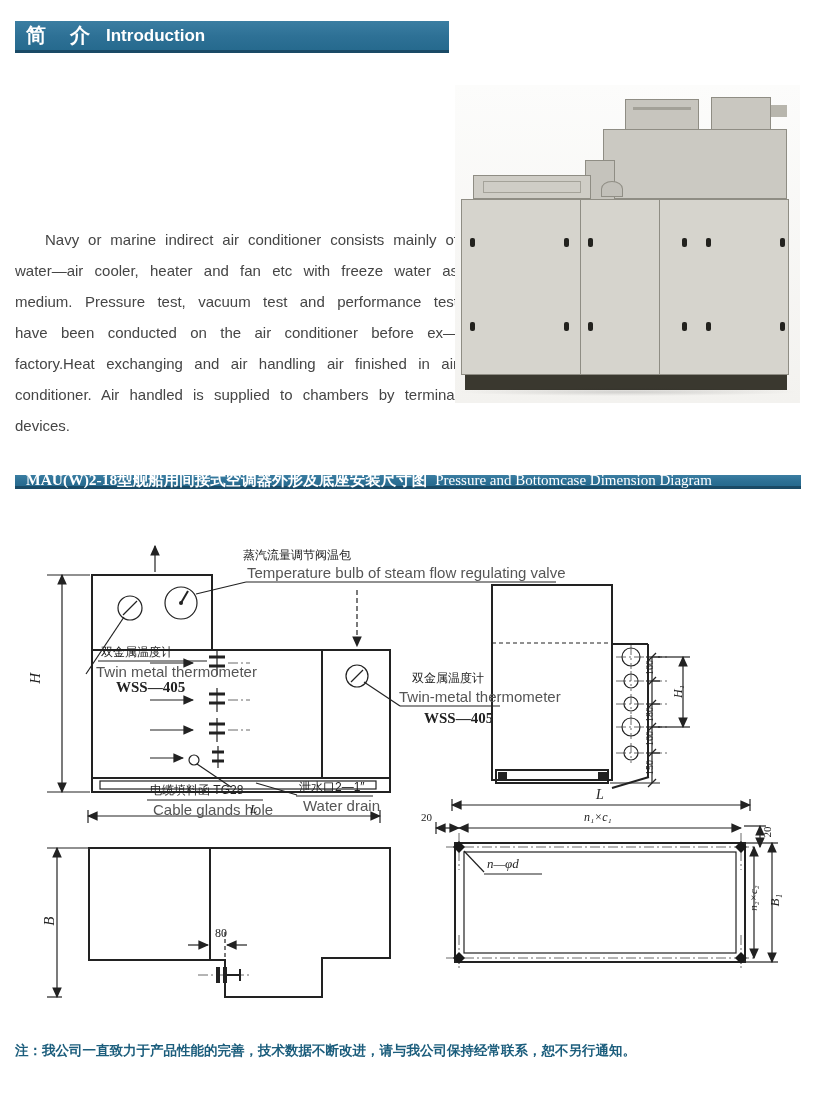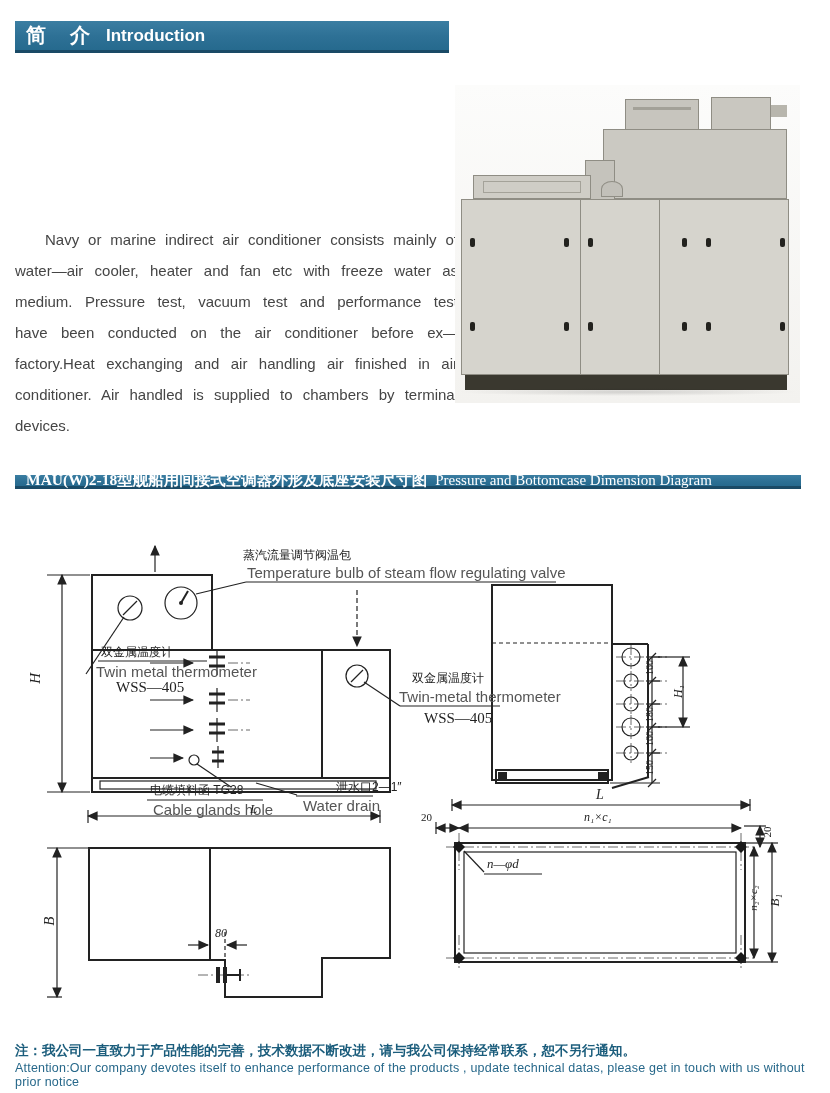--- a/index.html
+++ b/index.html
@@ -28,21 +28,21 @@
   .diagram{position:absolute;left:0;top:520px;width:830px;height:500px;}
   .diagram svg{position:absolute;left:0;top:0;}
   .ln{stroke:#222;stroke-width:1.2;fill:none;}
   .th{stroke:#222;stroke-width:2;fill:none;}
   .f3{stroke:#222;stroke-width:3;fill:none;}
   .cl{stroke:#444;stroke-width:.8;stroke-dasharray:10,3,2,3;fill:none;}
   .dlab{position:absolute;color:#222;white-space:nowrap;line-height:1.1;font-size:12px;}
   .sm{font-size:15px;color:#555;}
   .ser{font-family:"Liberation Serif",serif;}
   .it{font-style:italic;}
-  .bold{font-weight:normal;}
+  .bold{font-weight:bold;}
   .rot{transform:rotate(-90deg);transform-origin:center;width:30px;text-align:center;}
   .ft-zh{position:absolute;left:15px;top:1042px;font-size:13.5px;font-weight:bold;color:#1b5d7c;}
   .ft-en{position:absolute;left:15px;top:1061px;font-size:12.5px;color:#27688a;letter-spacing:.2px;
          width:810px;}
 </style>
 </head>
 <body>
 
 <div id="page">
 
@@ -254,34 +254,33 @@
     <div class="dlab rot ser it" style="left:20px;top:150px;font-size:15px;">H</div>
     <div class="dlab" style="left:101px;top:126px;">双金属温度计</div>
     <div class="dlab sm" style="left:96px;top:144px;text-align:center;">Twin metal thermometer</div>
     <div class="dlab ser bold" style="left:116px;top:159px;font-size:15px;">WSS—405</div>
     <div class="dlab" style="left:412px;top:152px;">双金属温度计</div>
     <div class="dlab sm" style="left:399px;top:169px;">Twin-metal thermometer</div>
     <div class="dlab ser bold" style="left:424px;top:190px;font-size:15px;">WSS—405</div>
     <div class="dlab" style="left:150px;top:264px;">电缆填料函 TG28</div>
     <div class="dlab sm" style="left:153px;top:282px;">Cable glands hole</div>
     <div class="dlab ser it" style="left:250px;top:282px;font-size:13px;">L</div>
-    <div class="dlab" style="left:299px;top:261px;margin-left:37px;">泄水口2—1″</div>
+    <div class="dlab" style="left:299px;top:261px;">泄水口2—1″</div>
     <div class="dlab sm" style="left:303px;top:278px;">Water drain</div>
     <div class="dlab rot ser" style="left:634px;top:142px;font-size:10px;">160</div>
     <div class="dlab rot ser" style="left:634px;top:189px;font-size:10px;">180</div>
     <div class="dlab rot ser" style="left:634px;top:213px;font-size:10px;">160</div>
     <div class="dlab rot ser" style="left:634px;top:242px;font-size:10px;">150</div>
     <div class="dlab rot ser it" style="left:664px;top:165px;font-size:12px;">H₁</div>
     <div class="dlab ser it" style="left:596px;top:267px;font-size:14px;">L</div>
     <div class="dlab ser it" style="left:584px;top:291px;">n₁×c₁</div>
     <div class="dlab ser" style="left:421px;top:291px;font-size:11px;">20</div>
     <div class="dlab rot ser" style="left:752px;top:306px;font-size:11px;">20</div>
     <div class="dlab ser it" style="left:487px;top:337px;font-size:13px;">n—φd</div>
     <div class="dlab rot ser it" style="left:738px;top:372px;font-size:11px;">n₂×c₂</div>
     <div class="dlab rot ser it" style="left:760px;top:373px;font-size:13px;">B₁</div>
     <div class="dlab rot ser it" style="left:34px;top:393px;font-size:15px;">B</div>
-    <div class="dlab ser" style="left:215px;top:407px;font-style:italic;">80</div>
+    <div class="dlab ser" style="left:215px;top:407px;">80</div>
   </div>
 
   <div class="ft-zh">注：我公司一直致力于产品性能的完善，技术数据不断改进，请与我公司保持经常联系，恕不另行通知。</div>
-  <div class="ft-en">Attention:Our company devotes itself to enhance performance of the products , update technical datas, please get in touch with us without prior notice</div>
 
 </div>
 
 </body></html>

